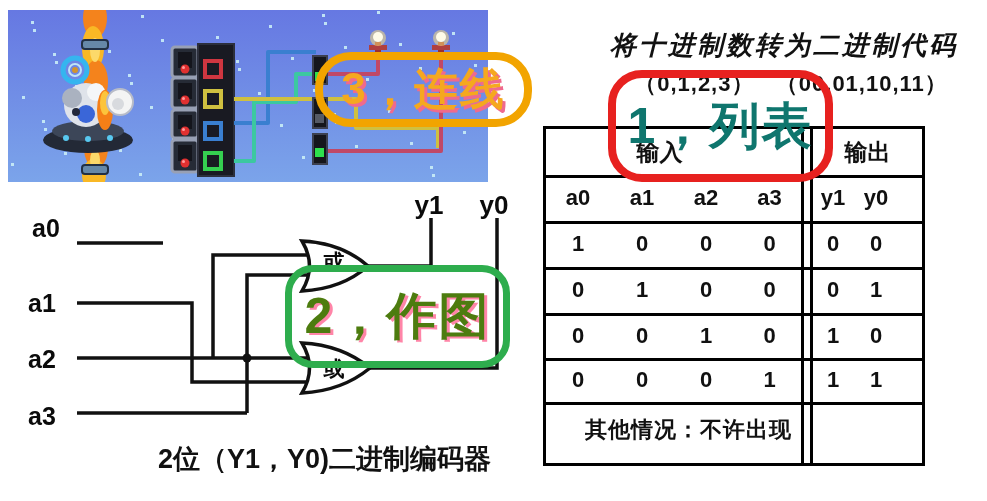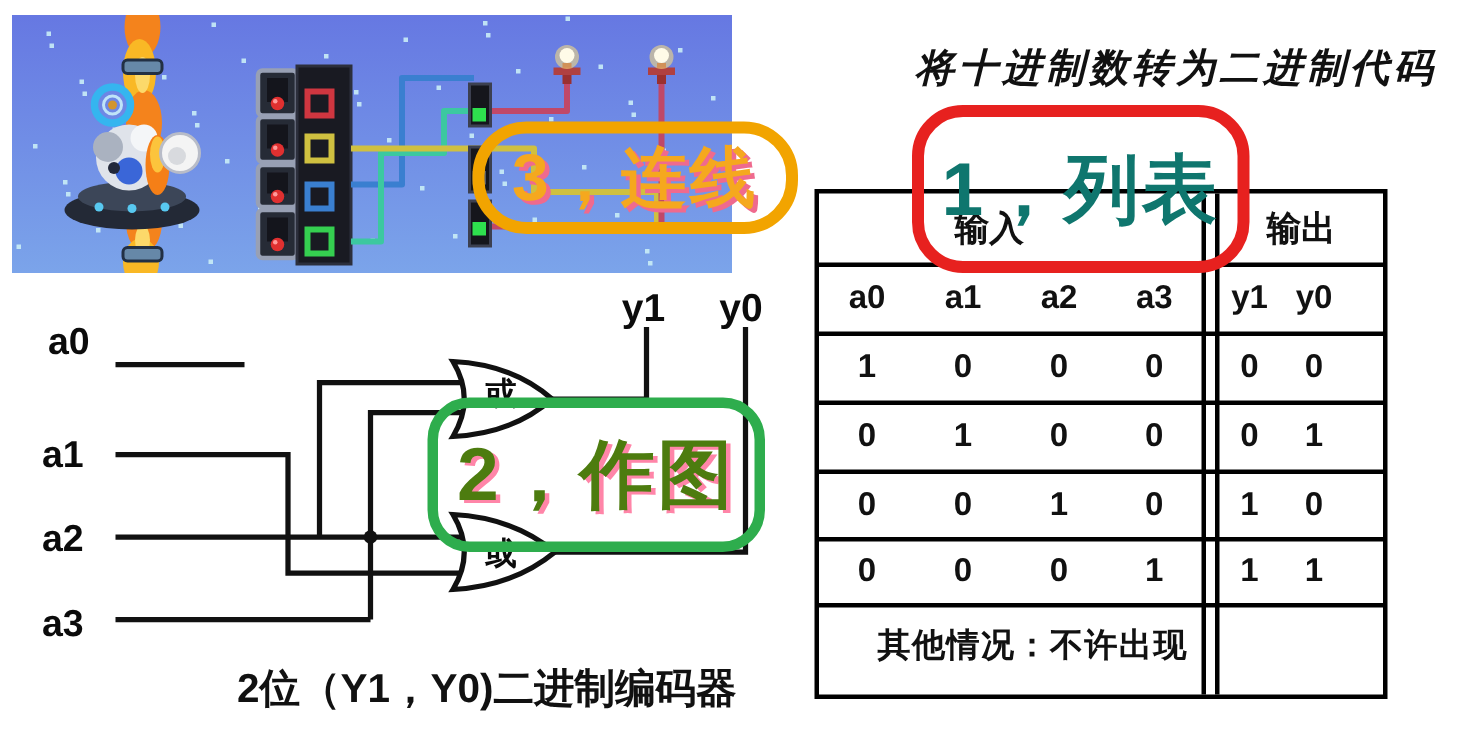--- a/index.html
+++ b/index.html
@@ -31,21 +31,21 @@
   .outhdr{left:267px;width:109px;text-align:center;font-size:23px;}
   .notecell{left:0;width:255px;text-align:center;padding-left:30px;box-sizing:border-box;font-size:22px;letter-spacing:1px;}
   .cell,.inhdr,.outhdr,.notecell{position:absolute;font-weight:bold;}
   
   .anno{position:absolute;box-sizing:border-box;display:flex;align-items:center;justify-content:center;
         background:transparent;font-weight:bold;letter-spacing:2px;}
   #anno1{left:608px;top:70px;width:225px;height:112px;border:8px solid #e7211f;border-radius:34px;
          color:#0f766e;font-size:50px;}
   #anno2{left:285px;top:265px;width:225px;height:103px;border:7px solid #2ead4d;border-radius:28px;
          color:#4d7c0f;font-size:50px;text-shadow:3px 2px 0 #ff85a8;}
-  #anno3{left:315px;top:81px;width:217px;height:75px;border:8px solid #f2a400;border-radius:36px;
+  #anno3{left:315px;top:52px;width:217px;height:75px;border:8px solid #f2a400;border-radius:36px;
          color:#f5a81e;font-size:44px;text-shadow:3px 3px 0 #ef6a8e;}
 </style>
 </head>
 <body>
 
 <div id="stage">
 
   <div id="game" class="abs">
     <svg width="480" height="172" viewBox="0 0 480 172">
       <defs>
@@ -241,20 +241,21 @@
   <div class="sig" style="left:28px;top:289px">a1</div>
   <div class="sig" style="left:28px;top:345px">a2</div>
   <div class="sig" style="left:28px;top:402px">a3</div>
   <div class="outsig" style="left:407px;top:190px">y1</div>
   <div class="outsig" style="left:472px;top:190px">y0</div>
   <div class="gatelbl" style="left:314px;top:248px">或</div>
   <div class="gatelbl" style="left:314px;top:355px">或</div>
   <div id="caption" class="abs">2位（Y1，Y0)二进制编码器</div>
 
   <div id="panel-title" class="abs">将十进制数转为二进制代码</div>
+  <div id="panel-subtitle" class="abs">（0,1,2,3）   （00,01,10,11）</div>
 
   <div id="ttable" class="abs">
     <div id="dline"></div>
     <div class="hsep" style="top:46px"></div>
     <div class="hsep" style="top:92px"></div>
     <div class="hsep" style="top:138px"></div>
     <div class="hsep" style="top:184px"></div>
     <div class="hsep" style="top:229px"></div>
     <div class="hsep" style="top:273px"></div>
 

